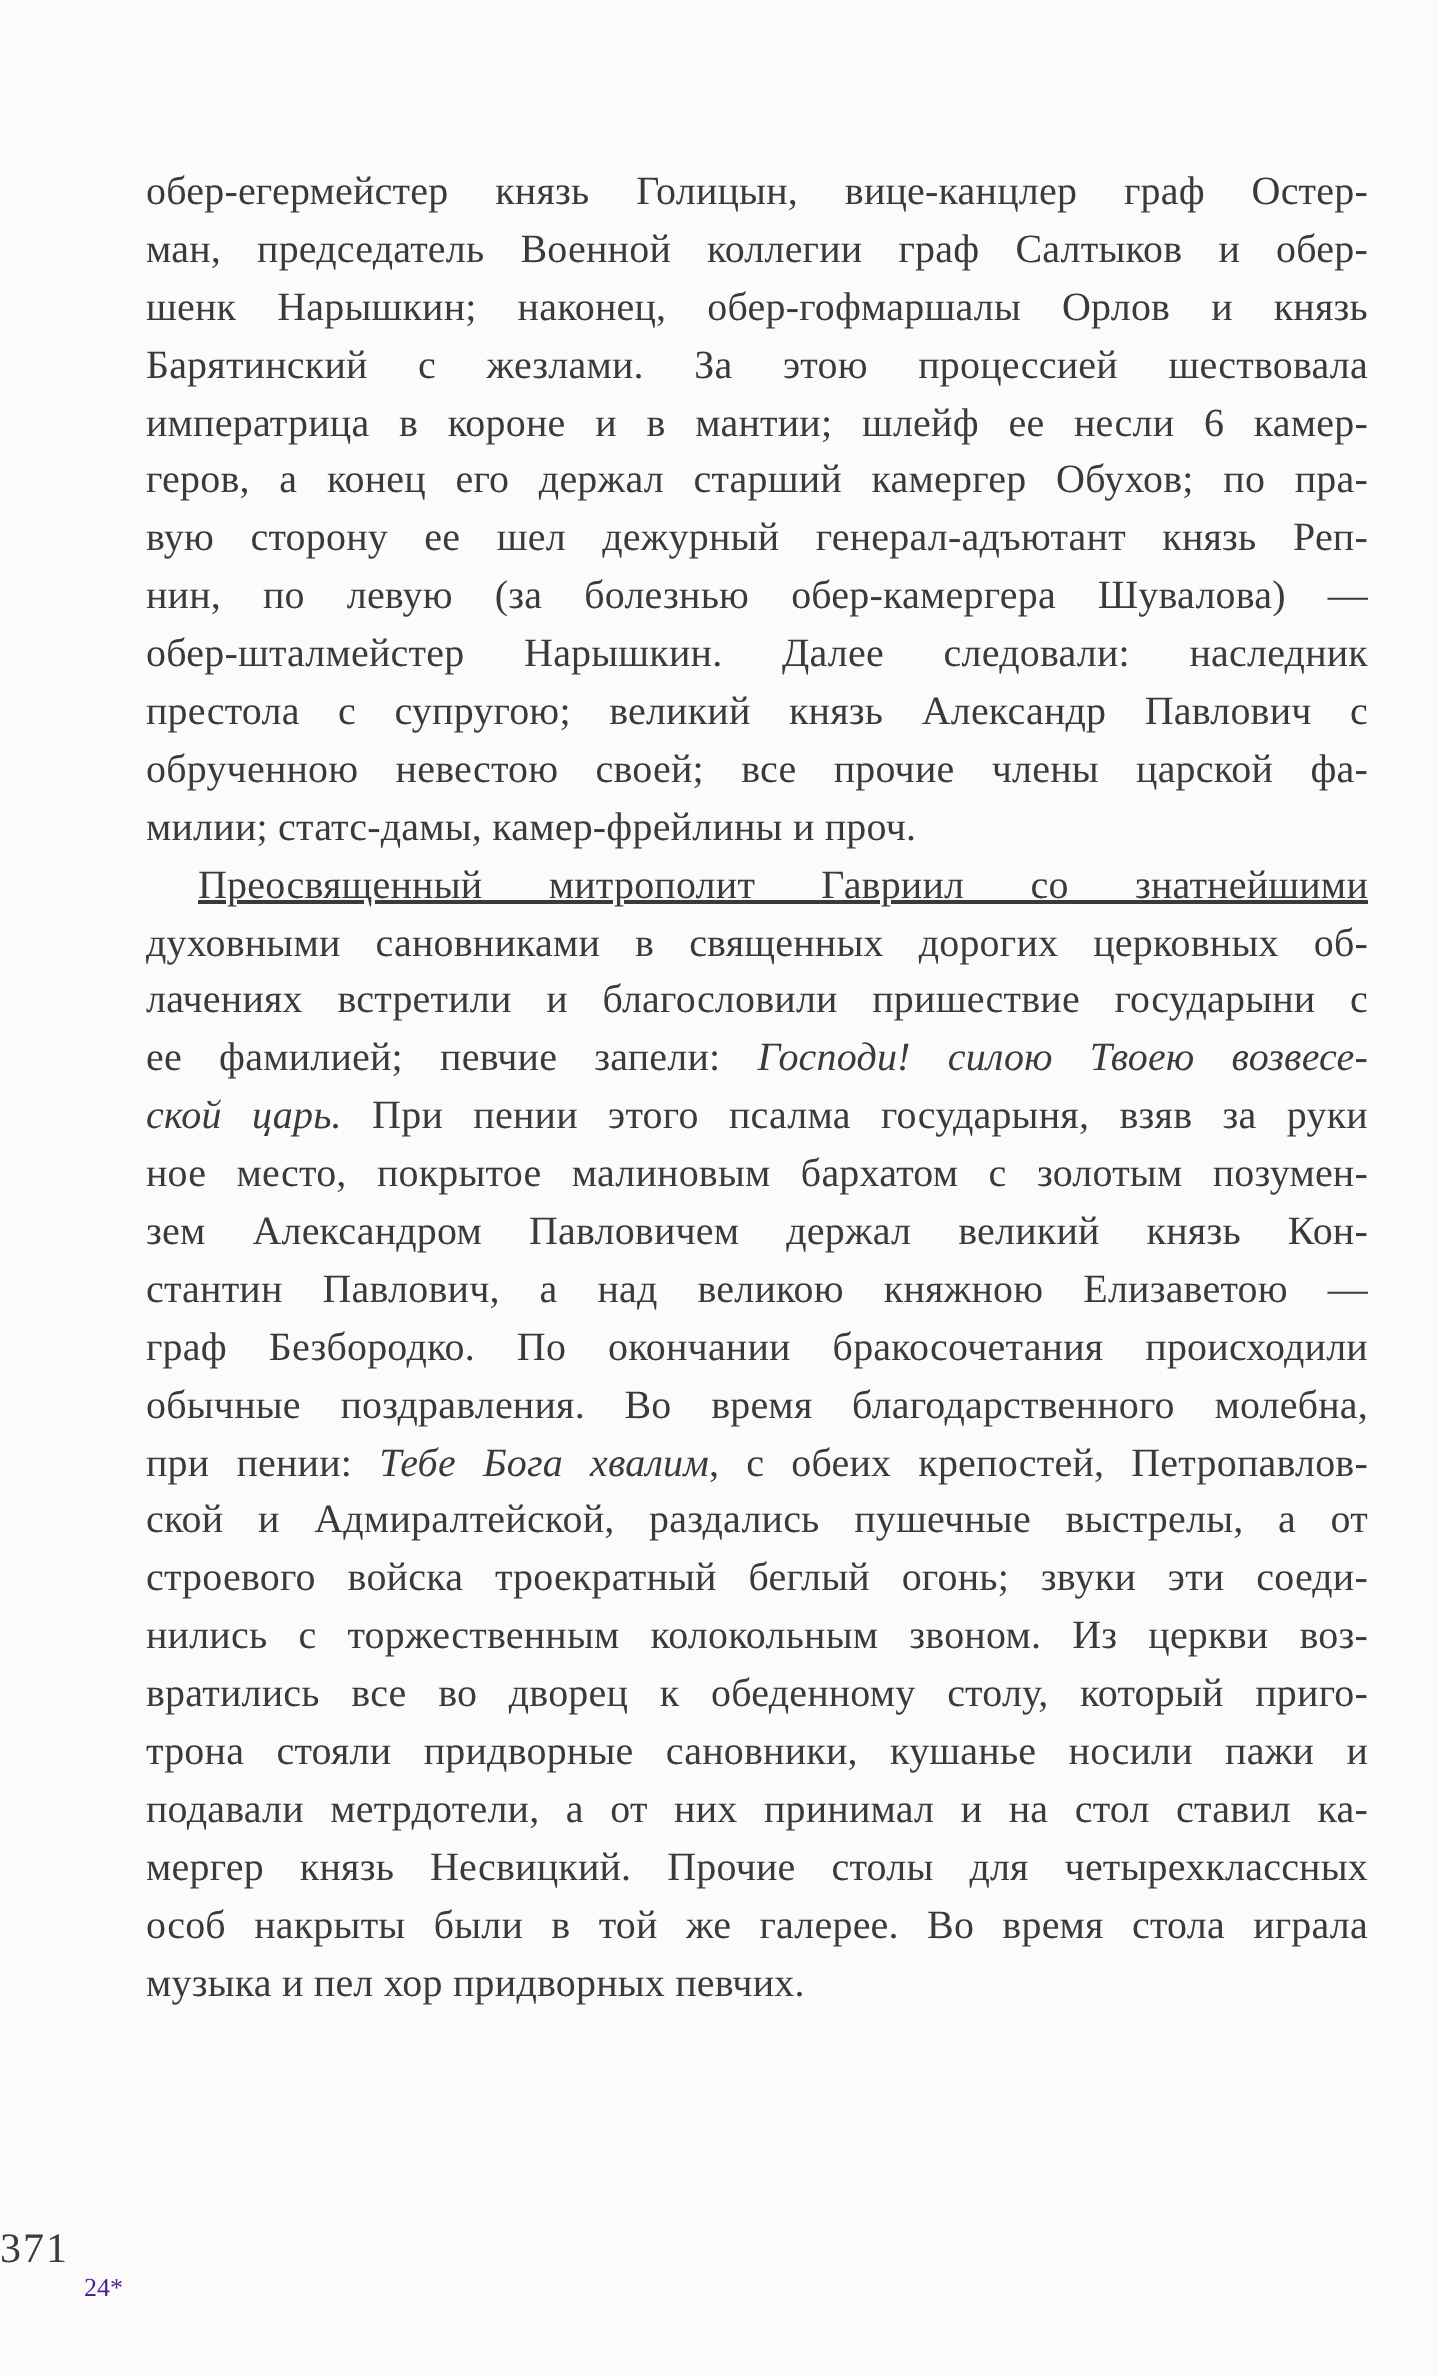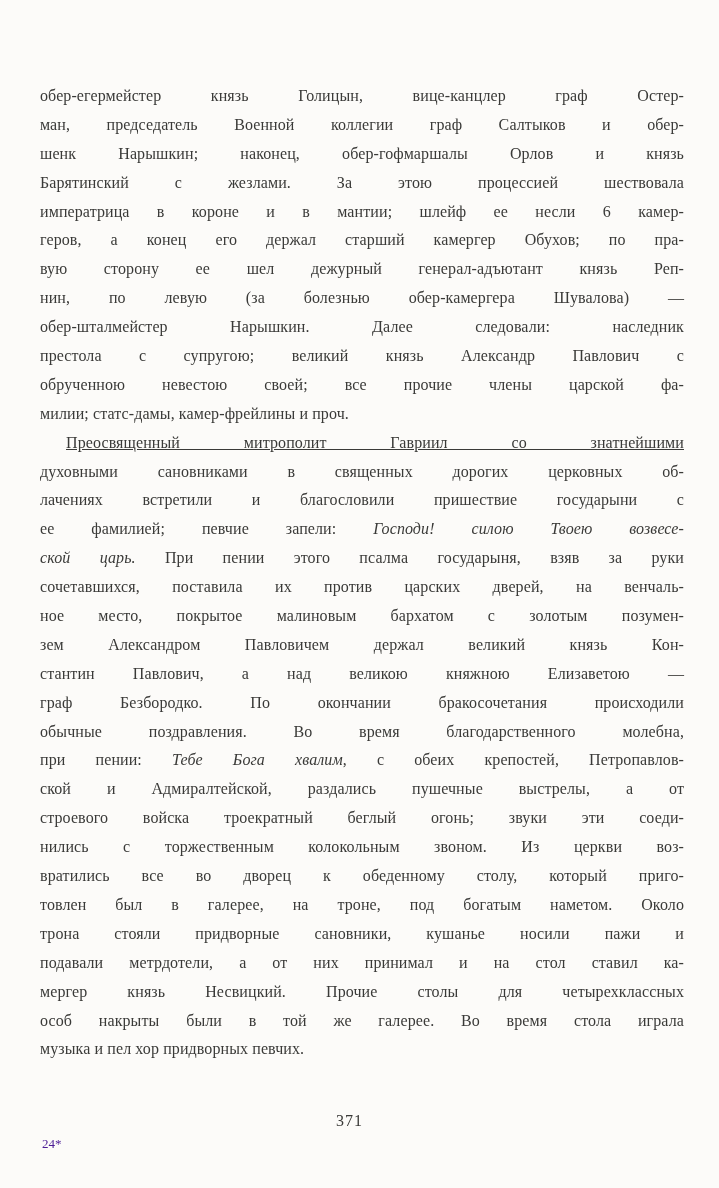--- a/index.html
+++ b/index.html
@@ -16,43 +16,44 @@
     color: #3a3a38;
     overflow: hidden;
   }
   .textblock {
     position: absolute;
     left: 40px;
     top: 82px;
     width: 644px;
   }
   .line {
-    font-size: 16px;
+    font-size: 20px;
     line-height: 28.9px;
     height: 28.9px;
     text-align: justify;
     text-align-last: justify;
     letter-spacing: 0.1px;
+    margin-left: 33px;
   }
   .line.flush {
     text-align-last: left;
   }
   .line.indent {
     text-indent: 26px;
     text-decoration: underline;
   }
   .line em {
   }
   .pagenum {
     position: absolute;
     top: 1112px;
     left: 0;
     width: 699px;
-    text-align: center;
-    font-size: 16px;
+    text-align: left;
+    font-size: 21px;
     letter-spacing: 1px;
   }
   .sig {
     position: absolute;
     left: 42px;
     top: 1136px;
     font-size: 13px;
     color: #4c1d95;
   }
 </style>
@@ -71,32 +72,30 @@
       <div class="line"><span>нин, по левую (за болезнью обер-камергера Шувалова) —</span></div>
       <div class="line"><span>обер-шталмейстер Нарышкин. Далее следовали: наследник</span></div>
       <div class="line"><span>престола с супругою; великий князь Александр Павлович с</span></div>
       <div class="line"><span>обрученною невестою своей; все прочие члены царской фа-</span></div>
       <div class="line flush"><span>милии; статс-дамы, камер-фрейлины и проч.</span></div>
       <div class="line indent"><span>Преосвященный митрополит Гавриил со знатнейшими</span></div>
       <div class="line"><span>духовными сановниками в священных дорогих церковных об-</span></div>
       <div class="line"><span>лачениях встретили и благословили пришествие государыни с</span></div>
       <div class="line"><span>ее фамилией; певчие запели: </span><em>Господи! силою Твоею возвесе-</em></div>
       <div class="line"><em>ской царь.</em><span> При пении этого псалма государыня, взяв за руки</span></div>
-      <div class="line"><span>сочетавшихся, поставила их против царских дверей, на венчаль-</span></div>
       <div class="line"><span>ное место, покрытое малиновым бархатом с золотым позумен-</span></div>
       <div class="line"><span>зем Александром Павловичем держал великий князь Кон-</span></div>
       <div class="line"><span>стантин Павлович, а над великою княжною Елизаветою —</span></div>
       <div class="line"><span>граф Безбородко. По окончании бракосочетания происходили</span></div>
       <div class="line"><span>обычные поздравления. Во время благодарственного молебна,</span></div>
       <div class="line"><span>при пении: </span><em>Тебе Бога хвалим</em><span>, с обеих крепостей, Петропавлов-</span></div>
       <div class="line"><span>ской и Адмиралтейской, раздались пушечные выстрелы, а от</span></div>
       <div class="line"><span>строевого войска троекратный беглый огонь; звуки эти соеди-</span></div>
       <div class="line"><span>нились с торжественным колокольным звоном. Из церкви воз-</span></div>
       <div class="line"><span>вратились все во дворец к обеденному столу, который приго-</span></div>
-      <div class="line"><span>товлен был в галерее, на троне, под богатым наметом. Около</span></div>
       <div class="line"><span>трона стояли придворные сановники, кушанье носили пажи и</span></div>
       <div class="line"><span>подавали метрдотели, а от них принимал и на стол ставил ка-</span></div>
       <div class="line"><span>мергер князь Несвицкий. Прочие столы для четырехклассных</span></div>
       <div class="line"><span>особ накрыты были в той же галерее. Во время стола играла</span></div>
       <div class="line flush"><span>музыка и пел хор придворных певчих.</span></div>
     </div>
   <div class="pagenum">371</div>
   <div class="sig">24*</div>
 </div>
 

